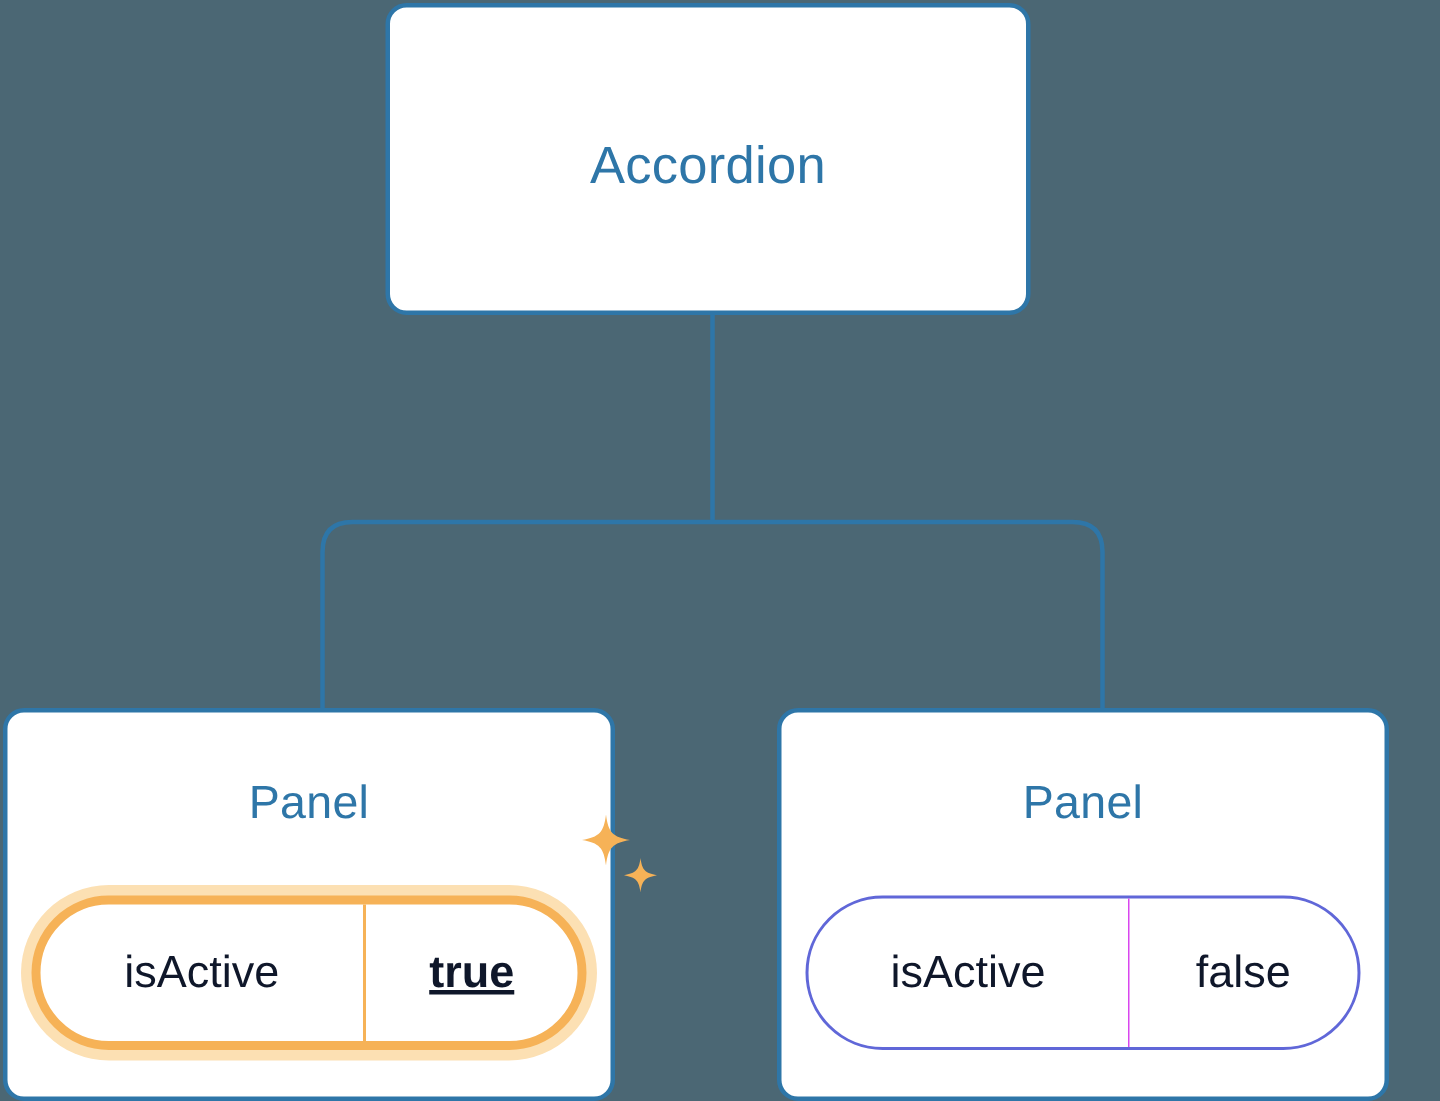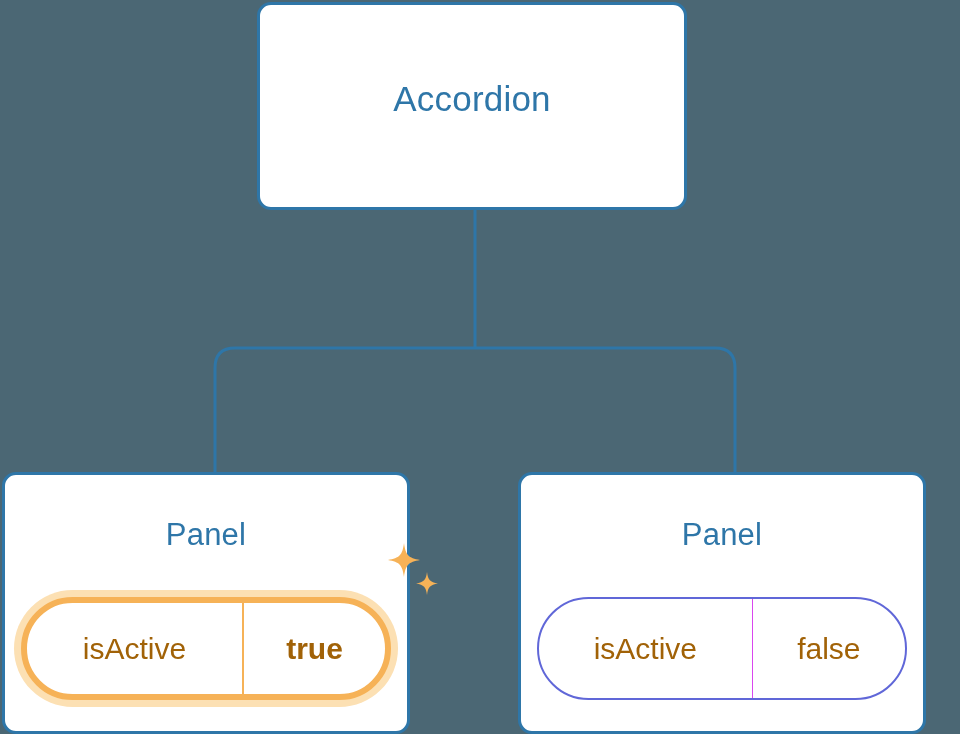--- a/index.html
+++ b/index.html
@@ -51,21 +51,21 @@
     font-size: 35px;
     font-weight: 400;
     text-align: center;
     letter-spacing: 0.2px;
     white-space: nowrap;
   }
   #node-accordion .node-title {
     position: absolute;
     left: 0;
     right: 0;
-    top: 74px;
+    top: 86px;
   }
 
   
   .panel-node {
     width: 408px;
     height: 262px;
     top: 472px;
   }
   #node-panel-left  { left: 2px; }
   #node-panel-right { left: 518px; }
@@ -95,21 +95,21 @@
     border-radius: 999px;
     background: #ffffff;
   }
   .pill-cell {
     display: flex;
     align-items: center;
     justify-content: center;
     box-sizing: border-box;
     white-space: nowrap;
     font-size: 30px;
-    color: #a16207;
+    color: #0f172a;
   }
 
   
   .pill.plain {
     width: 370px;
     height: 103px;
     border: 2px solid #6067d8;
   }
   .pill.plain .pill-cell.key   { width: 215px; }
   .pill.plain .pill-cell.value {
@@ -122,20 +122,21 @@
     width: 370px;
     height: 103px;
     border: 6px solid #f6b257;
     box-shadow: 0 0 0 7px #fce0b3;
   }
   .pill.highlight .pill-cell.key   { width: 215px; }
   .pill.highlight .pill-cell.value {
     width: 143px;
     border-left: 2px solid #f6b257;
     font-weight: 700;
+    text-decoration: underline;
   }
 
   
   .sparkles {
     position: absolute;
     z-index: 3;
     pointer-events: none;
   }
   #sparkle-cluster { left: 382px; top: 543px; width: 60px; height: 62px; }
 </style>

